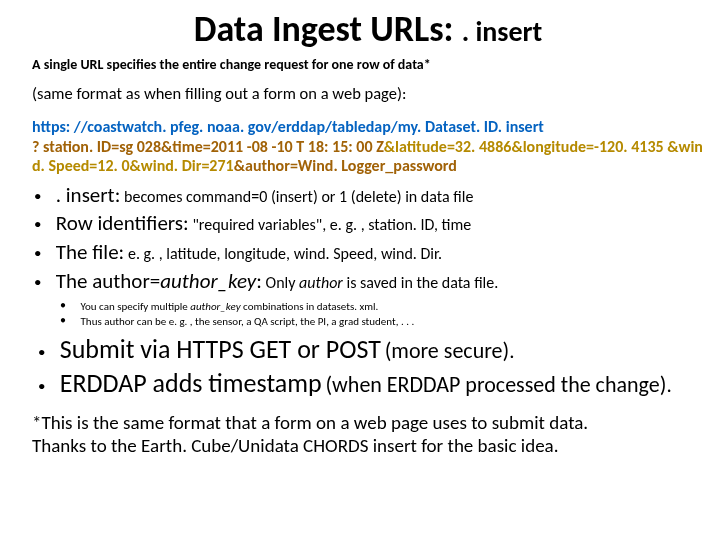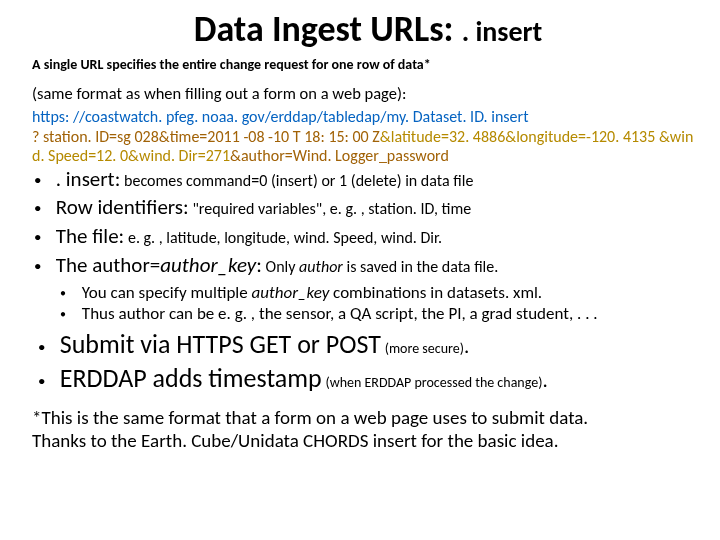--- a/index.html
+++ b/index.html
@@ -22,26 +22,28 @@
     font-size: 28px;
     font-weight: 700;
   }
   .sub1 {
     font-weight: 700;
     font-size: 14px;
     margin-bottom: 10px;
   }
   .para1 {
     font-size: 16.5px;
-    margin-bottom: 4px;
+    margin-bottom: 14px;
   }
   .url-block {
     font-size: 16px;
     line-height: 1.22;
+    margin-bottom: 6px;
     word-break: break-all;
+    font-weight: bold;
   }
   .c-blue { color: #0563c1; }
   .c-red  { color: #a16207; }
   .c-gold { color: #b58a00; }
   ul.lvl1 {
     list-style: none;
     padding-left: 20px;
     margin-bottom: 2px;
   }
   ul.lvl1 > li::before {
@@ -67,21 +69,21 @@
   }
   ul.lvl2 > li::before {
     content: "•";
     display: inline-block;
     width: 18px;
     margin-left: -18px;
     font-size: 12px;
     vertical-align: 1px;
   }
   ul.lvl2 > li {
-    font-size: 17px;
+    font-size: 11px;
     line-height: 1.25;
   }
   ul.lvl3 {
     list-style: none;
     padding-left: 4px;
     margin-bottom: 4px;
   }
   ul.lvl3 > li::before {
     content: "•";
     display: inline-block;
@@ -89,21 +91,21 @@
     margin-left: -18px;
     font-size: 15px;
     vertical-align: 1px;
   }
   ul.lvl3 > li {
     font-size: 16.5px;
     line-height: 1.32;
     margin-left: 20px;
   }
   .term2 { font-size: 26px; text-align: center; }
-  .desc2 { font-size: 14px; }
+  .desc2 { font-size: 22px; }
   .period-big { font-size: 21px; }
   .foot {
     margin-top: 10px;
     font-size: 19px;
     line-height: 1.25;
   }
 </style>
 </head>
 <body>
 

